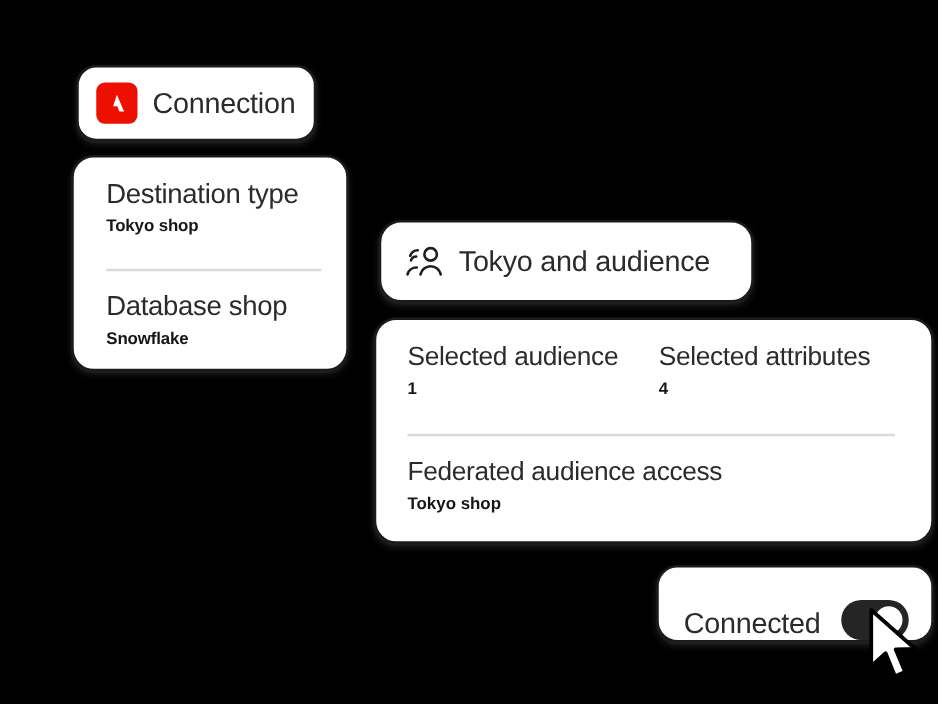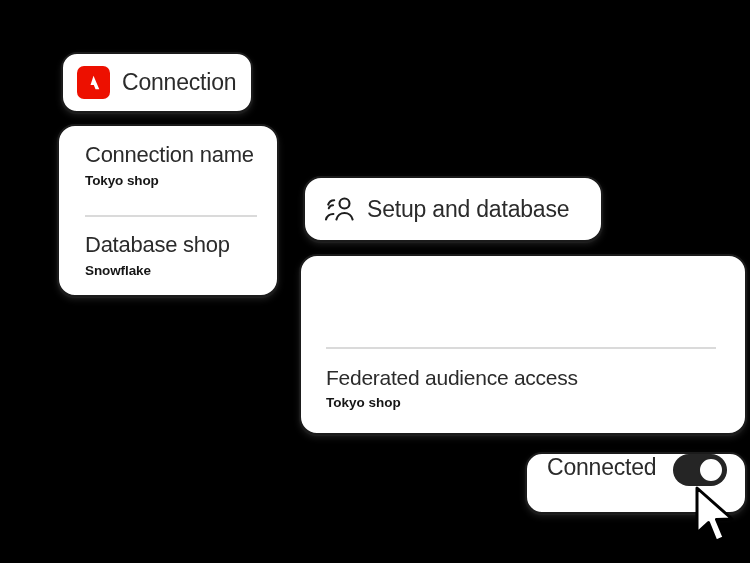--- a/index.html
+++ b/index.html
@@ -150,21 +150,21 @@
   }
 
   
   #connected-pill {
     left: 484px;
     top: 452px;
     width: 222px;
     height: 62px;
     border-radius: 17px;
     display: flex;
-    align-items: flex-start;
+    align-items: flex-end;
     padding: 0 18px 0 20px;
     justify-content: space-between;
   }
   #connected-label {
     font-size: 23px;
     color: #2b2b2b;
     letter-spacing: -0.2px;
     white-space: nowrap;
   }
   .toggle {
@@ -206,44 +206,54 @@
     <span class="adobe-logo">
       <svg viewBox="0 0 24 24" width="21" height="21" aria-hidden="true">
         <path d="M12 4.4 L18.6 19.6 H14.3 L12.35 14.75 H8.6 Z" fill="#ffffff"></path>
       </svg>
     </span>
     <span class="pill-label">Connection</span>
   </div>
 
   <div class="card" id="destination-card">
     <div>
-      <div class="field-title">Connection name</div>
+      <div class="field-title">Destination type</div>
       <div class="field-value">Tokyo shop</div>
     </div>
     <hr class="divider" id="destination-divider">
     <div id="destination-field-2">
       <div class="field-title">Database shop</div>
       <div class="field-value">Snowflake</div>
     </div>
   </div>
 
   <div class="card" id="setup-pill">
     <span>
       <svg class="audience-icon" viewBox="0 0 32 28" aria-hidden="true">
         <circle cx="21.5" cy="8.5" r="5" fill="none" stroke="#1e1e1e" stroke-width="2.1"></circle>
         <path d="M13.4 24.5 a8.3 8.3 0 0 1 16.2 0" fill="none" stroke="#1e1e1e" stroke-width="2.1" stroke-linecap="round"></path>
         <path d="M11.2 5.2 a6.4 6.4 0 0 0 -6.0 4.4" fill="none" stroke="#1e1e1e" stroke-width="2.1" stroke-linecap="round"></path>
         <path d="M10.0 10.2 a4.4 4.4 0 0 0 -4.2 3.1" fill="none" stroke="#1e1e1e" stroke-width="2.1" stroke-linecap="round"></path>
         <path d="M10.4 19.0 a7.4 7.4 0 0 0 -7.4 5.5" fill="none" stroke="#1e1e1e" stroke-width="2.1" stroke-linecap="round"></path>
       </svg>
     </span>
-    <span class="pill-label">Setup and database</span>
+    <span class="pill-label">Tokyo and audience</span>
   </div>
 
   <div class="card" id="audience-card">
+    <div id="audience-cols">
+      <div class="audience-col">
+        <div class="stat-title">Selected audience</div>
+        <div class="stat-value">1</div>
+      </div>
+      <div class="audience-col">
+        <div class="stat-title">Selected attributes</div>
+        <div class="stat-value">4</div>
+      </div>
+    </div>
     <hr class="divider" id="audience-divider">
     <div id="federated-block">
       <div class="stat-title">Federated audience access</div>
       <div class="stat-value">Tokyo shop</div>
     </div>
   </div>
 
   <div class="card" id="connected-pill">
     <span id="connected-label">Connected</span>
     <span class="toggle">

